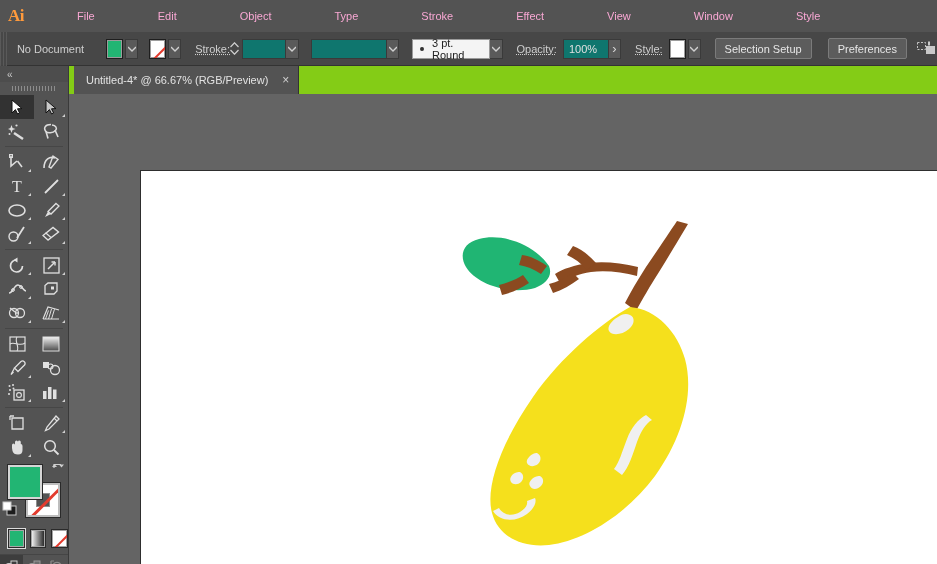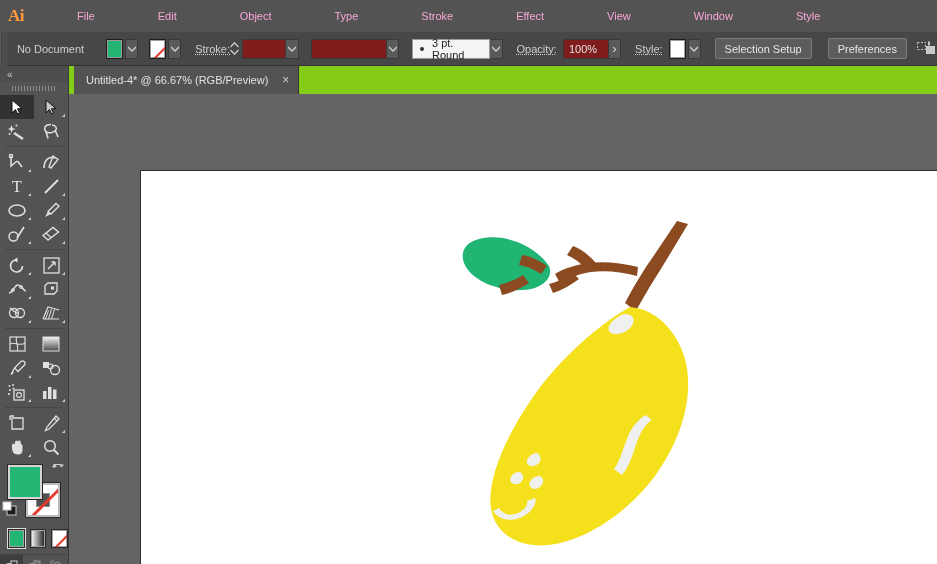--- a/index.html
+++ b/index.html
@@ -85,21 +85,21 @@
     width: 32px; height: 2px; background: #e33b2e;
     transform: rotate(-45deg); transform-origin: center;
   }
   .stepper {
     width: 13px; height: 20px;
     display: flex; flex-direction: column;
     align-items: center; justify-content: center;
     gap: 1px;
   }
   .field {
-    height: 20px; background: #7f1d1d;
+    height: 20px; background: #0f766e;
     border: 1px solid #3a3a3a;
     display: flex; align-items: center;
     padding: 0 5px; font-size: 11px; color: #e0e0e0;
   }
   .field.white {
     background: #f4f4f4; color: #222; border-color: #9a9a9a;
   }
   .field-drop {
     width: 16px; height: 20px; background: #5a5a5a;
     border: 1px solid #3a3a3a; border-left: none;

